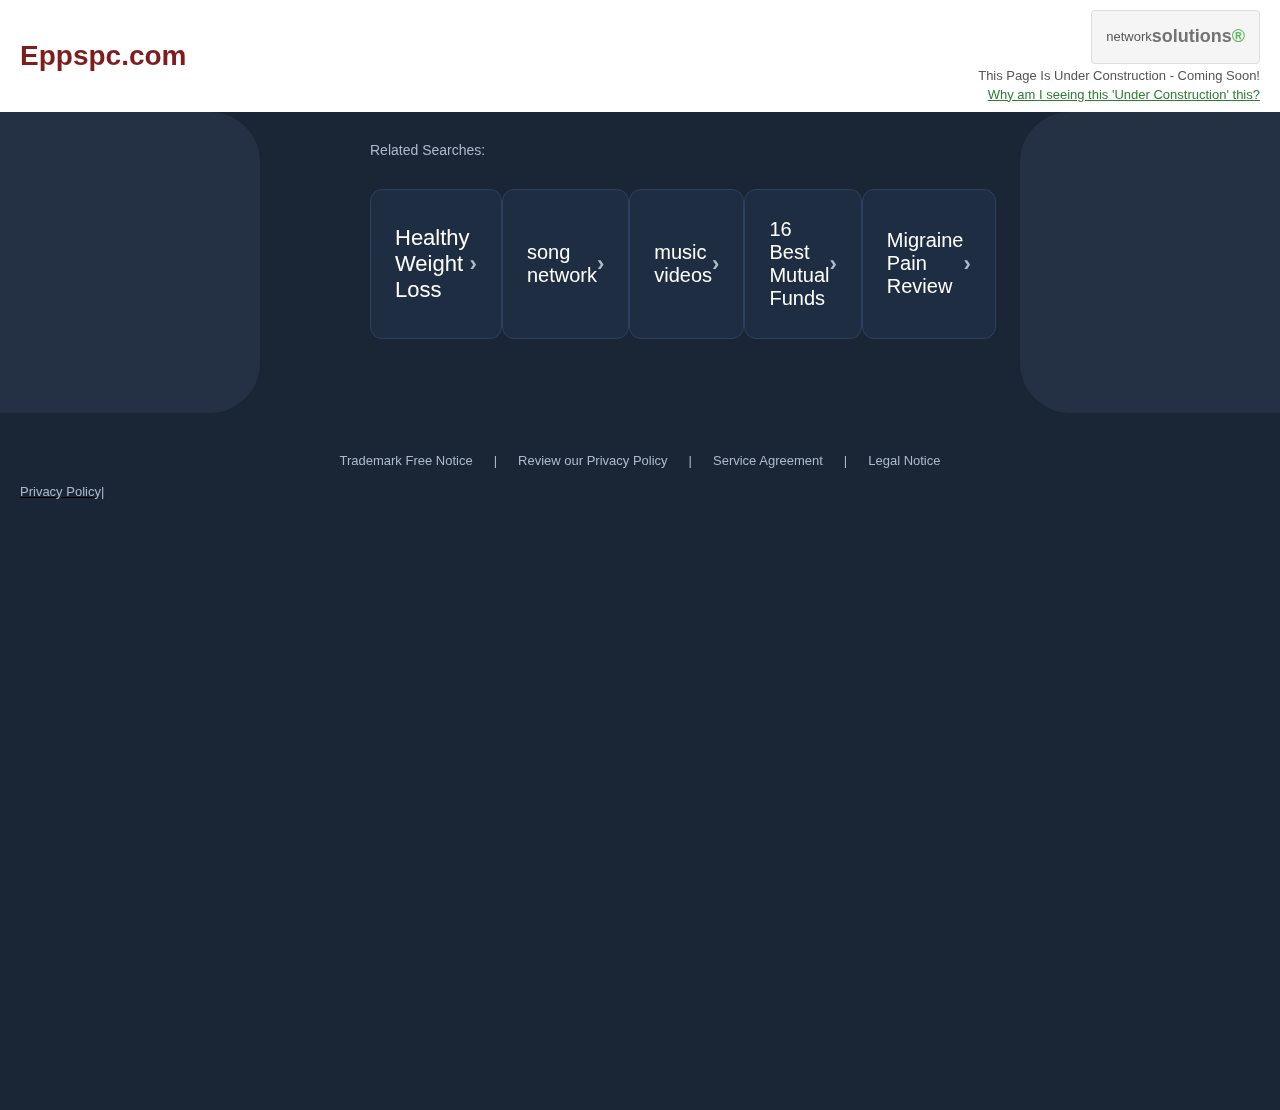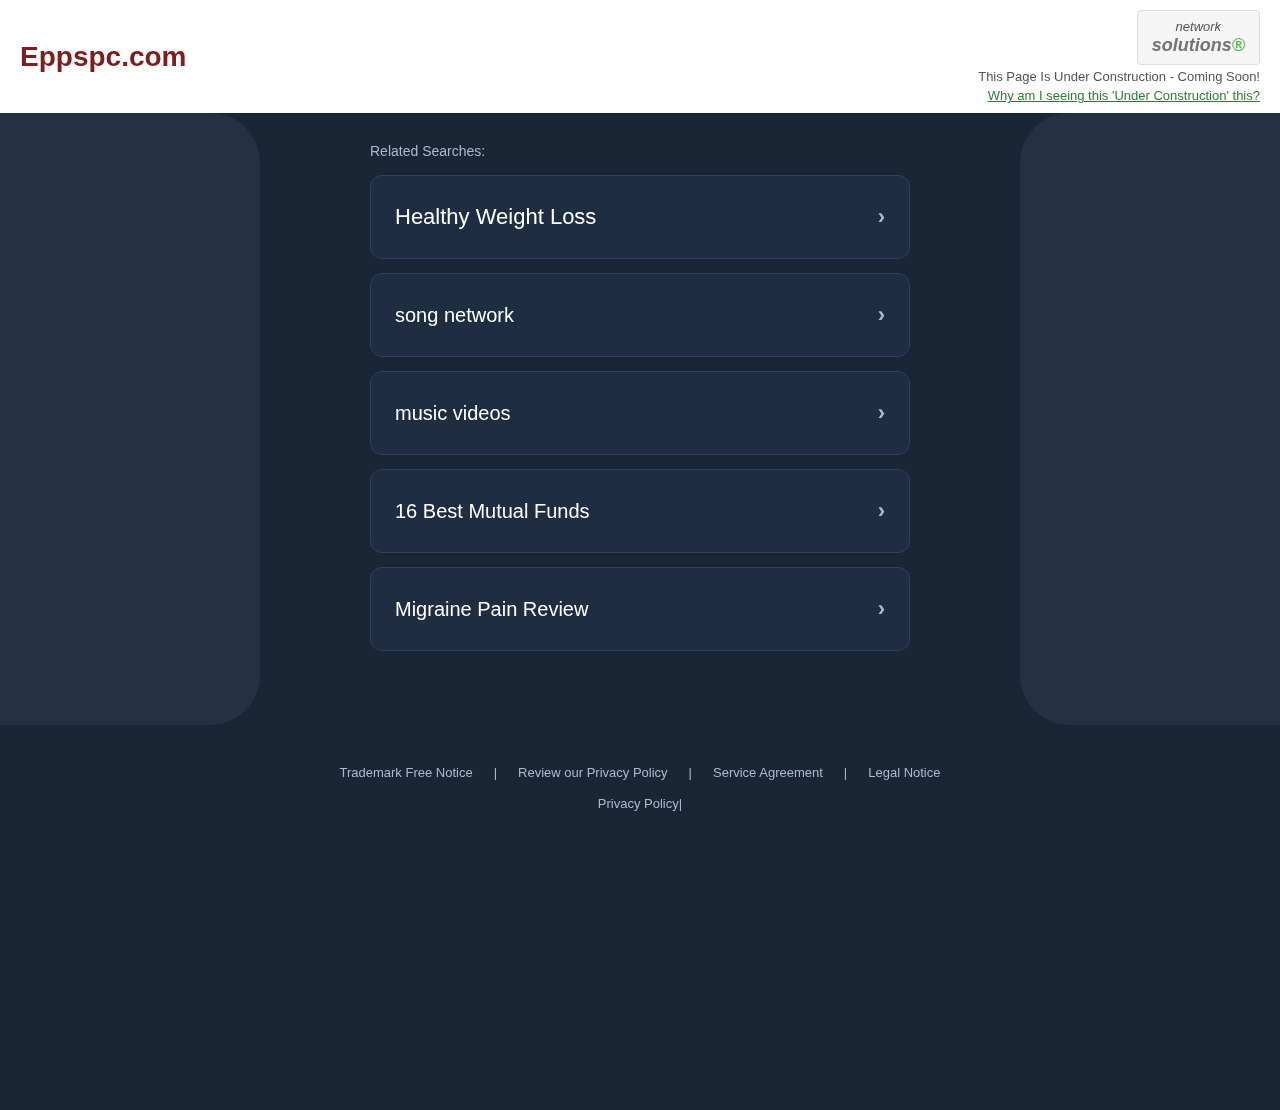--- a/index.html
+++ b/index.html
@@ -34,26 +34,25 @@
       display: flex;
       flex-direction: column;
       align-items: flex-end;
       gap: 4px;
     }
 
     .network-solutions-logo {
       background-color: #f5f5f5;
       border: 1px solid #ddd;
       border-radius: 4px;
-      padding: 8px 14px;
-      display: flex;
-      flex-direction: column;
+      padding: 15px 14px;
+      display: flex;
+      flex-direction: row;
       align-items: center;
       line-height: 1.2;
-      font-style: italic;
     }
 
     .ns-network {
       font-size: 13px;
       color: #555;
       font-weight: normal;
     }
 
     .ns-solutions {
       font-size: 18px;
@@ -113,27 +112,27 @@
       position: relative;
       z-index: 2;
       max-width: 580px;
       margin: 0 auto;
       padding: 0 20px;
     }
 
     .related-searches-label {
       font-size: 14px;
       color: #aabbcc;
-      margin-bottom: 16px;
+      margin-bottom: 31px;
       display: block;
     }
 
     .search-items {
       display: flex;
-      flex-direction: column;
+      flex-direction: row;
       gap: 0;
     }
 
     .search-item {
       display: flex;
       align-items: center;
       justify-content: space-between;
       background-color: #1e2d42;
       border: 1px solid #2e4060;
       border-radius: 12px;
@@ -186,23 +185,23 @@
       padding: 0 12px;
     }
 
     .footer-separator {
       color: #aabbcc;
       font-size: 13px;
     }
 
     .footer-privacy {
       display: flex;
-      justify-content: center;
       align-items: center;
       gap: 0;
+      text-decoration: underline;
     }
 
     .footer-privacy-link {
       font-size: 13px;
       color: #aabbcc;
       text-decoration: none;
       cursor: pointer;
     }
 
     .footer-privacy-sep {

